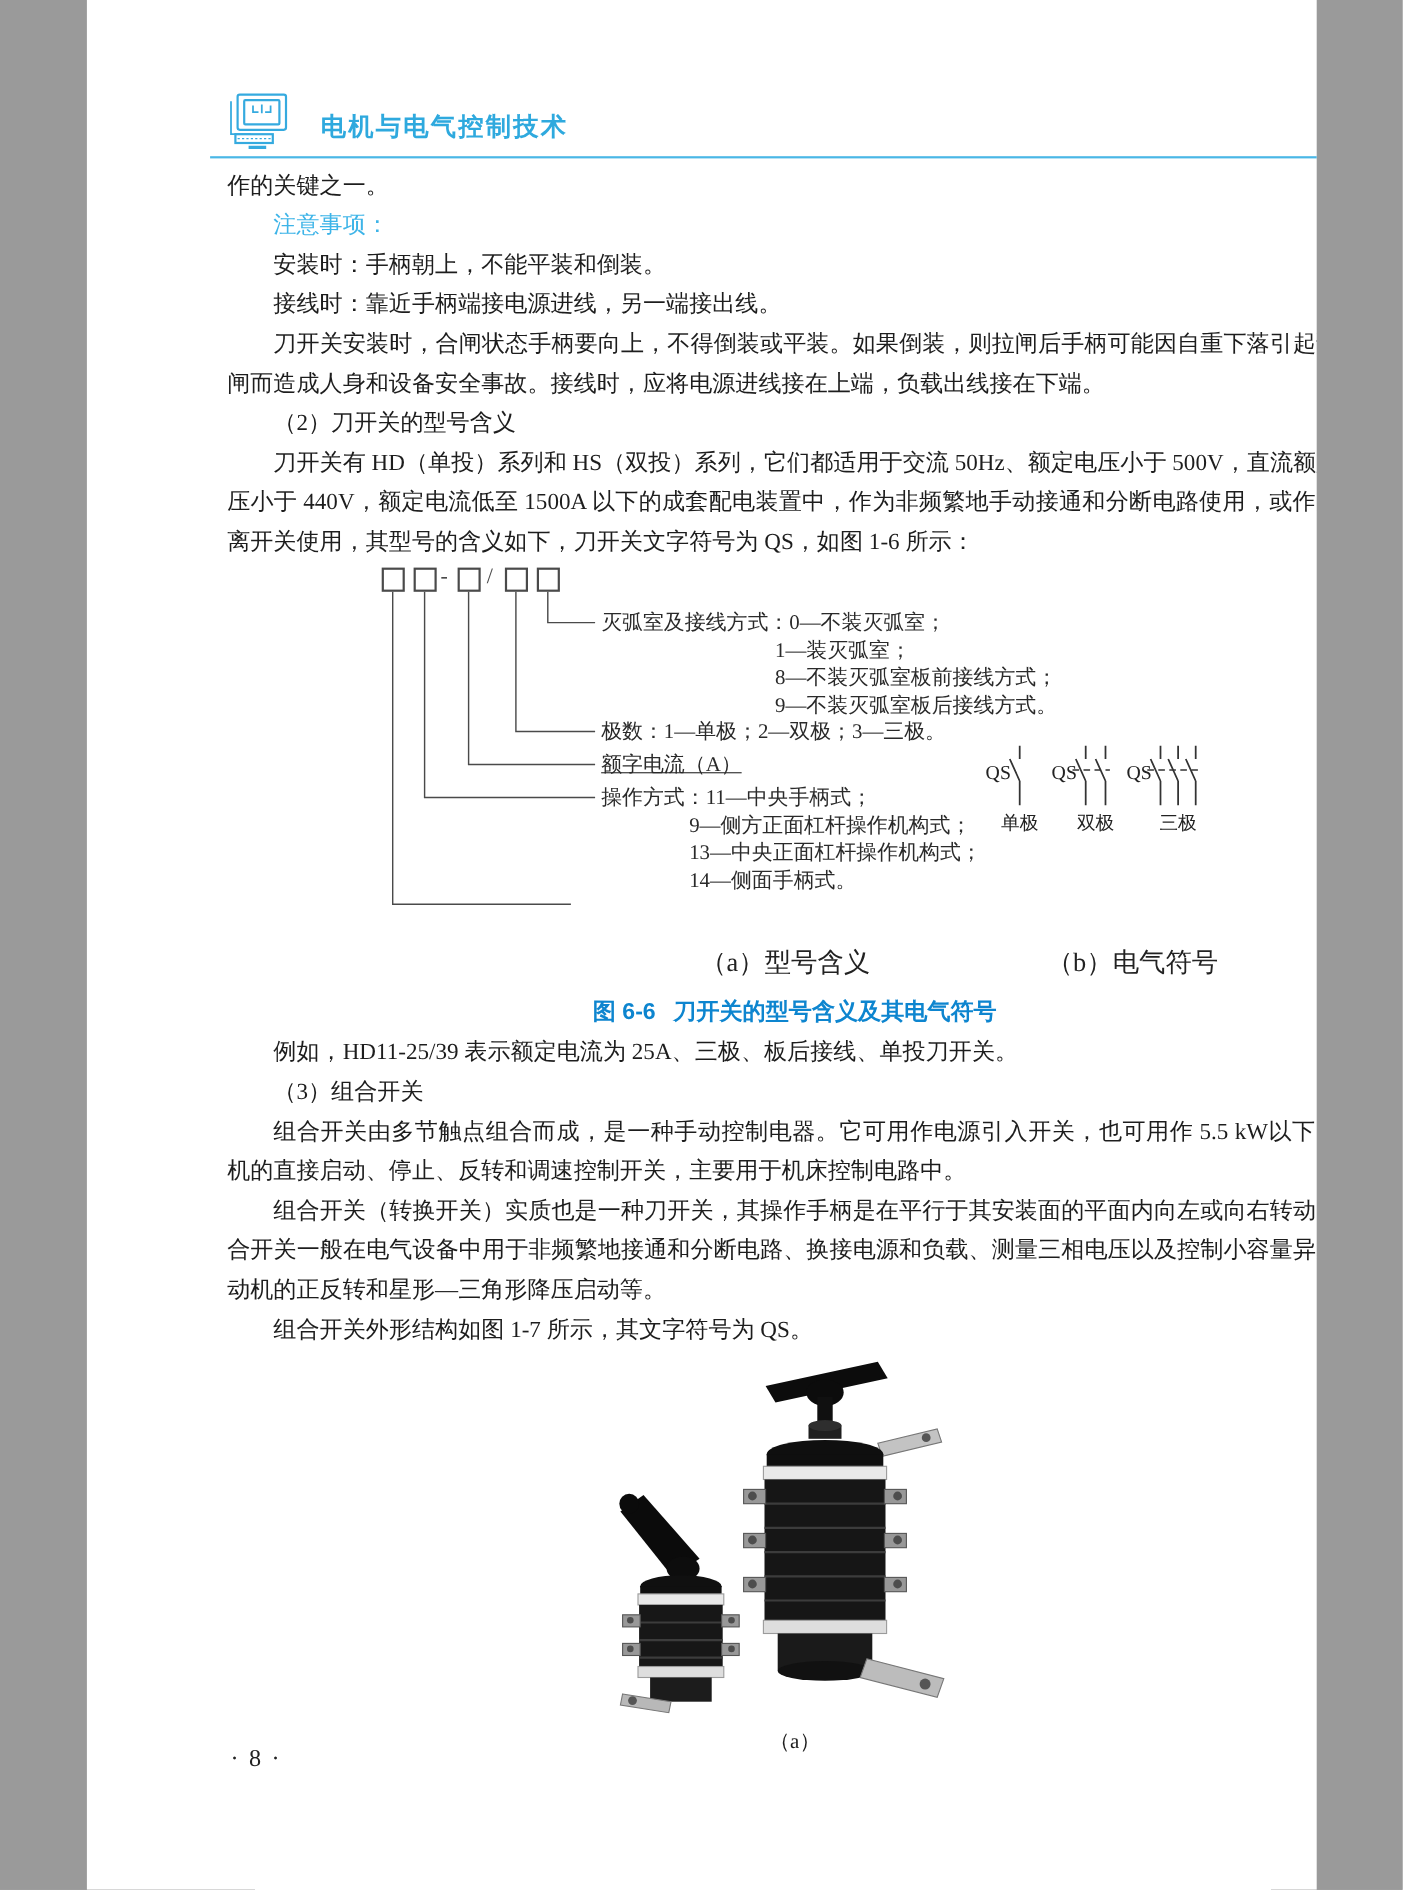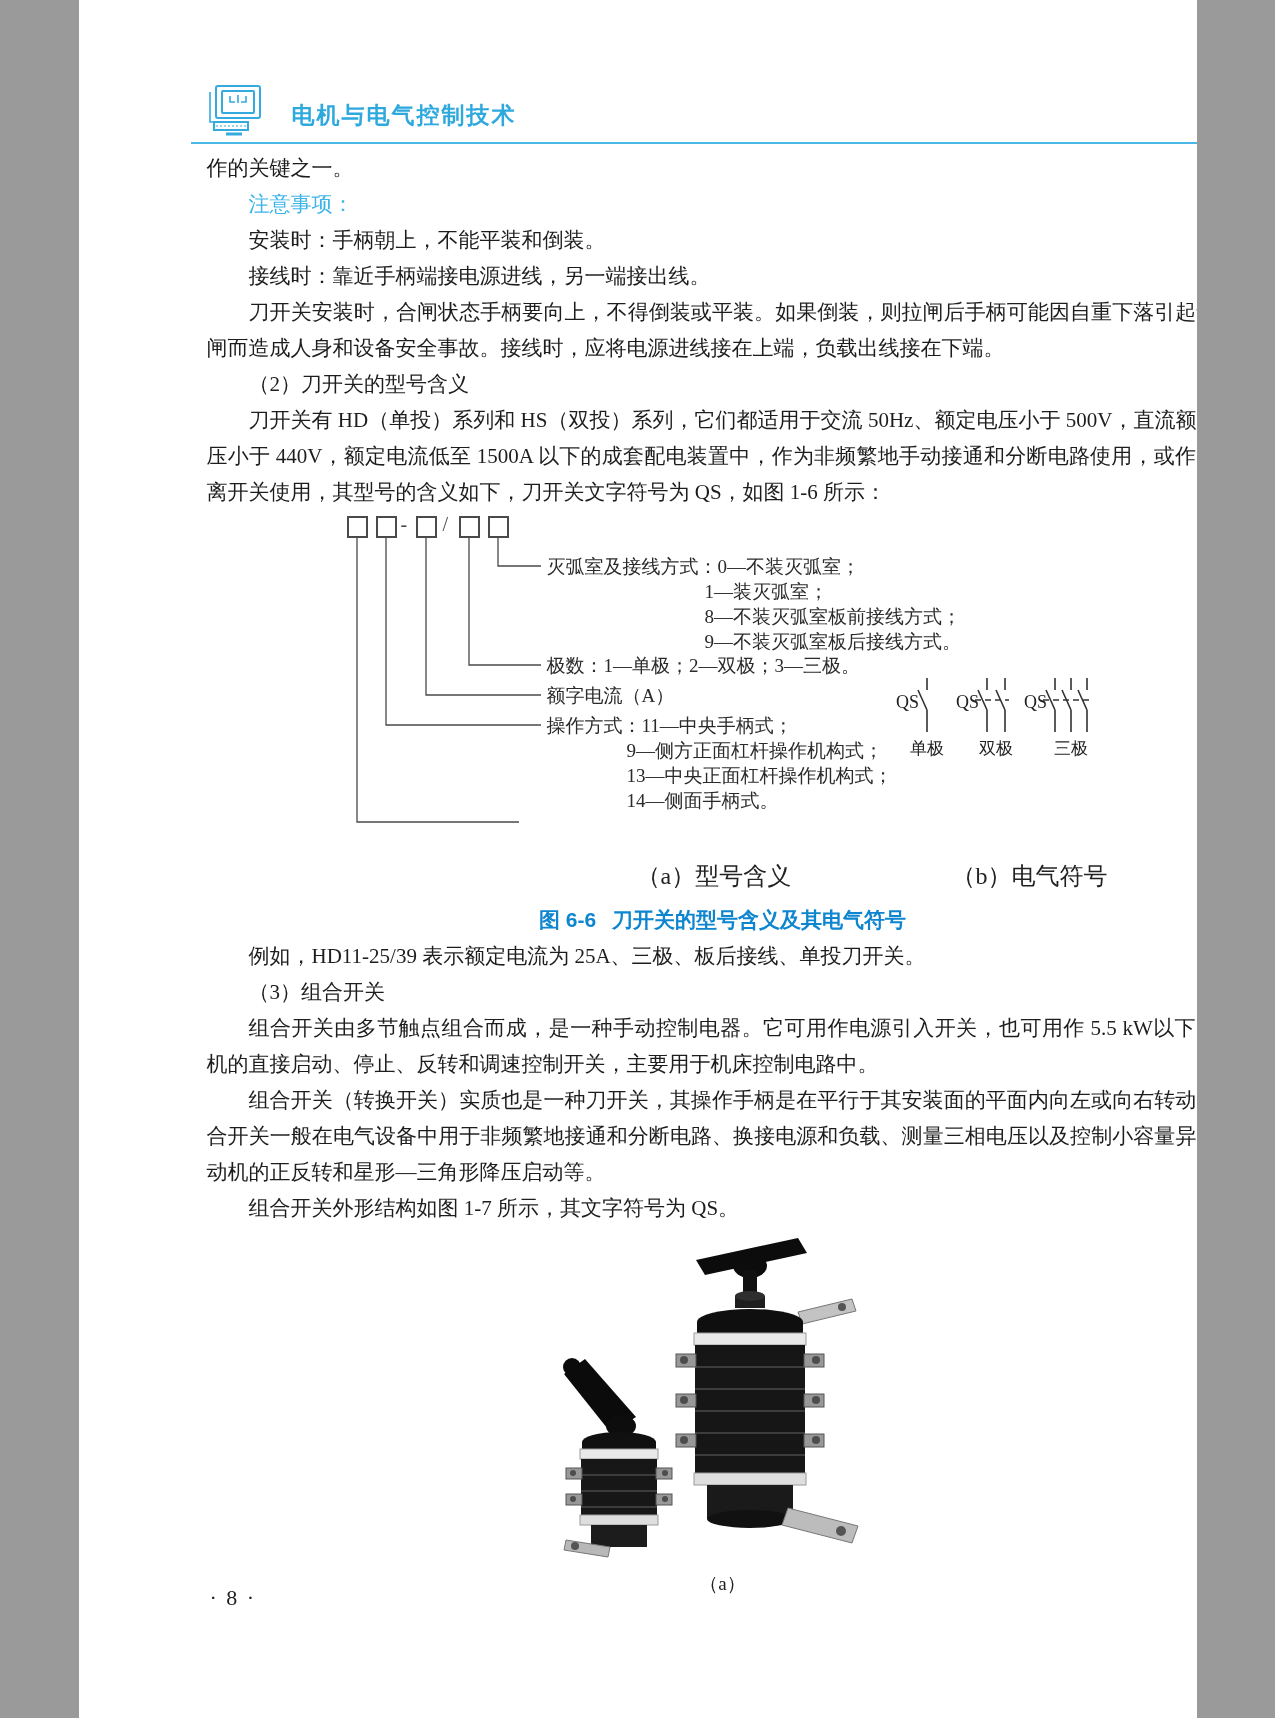--- a/index.html
+++ b/index.html
@@ -90,21 +90,21 @@
       <div class="mbox" style="left:281px;"></div>
 
       <div class="dlabel" style="left:340px;top:44px;">
         <div><span>灭弧室及接线方式：</span><span>0—不装灭弧室；</span></div>
         <div class="ind-arc">1—装灭弧室；</div>
         <div class="ind-arc">8—不装灭弧室板前接线方式；</div>
         <div class="ind-arc">9—不装灭弧室板后接线方式。</div>
       </div>
 
       <div class="dlabel" style="left:340px;top:143px;">极数：1—单极；2—双极；3—三极。</div>
-      <div class="dlabel" style="left:340px;top:173px;">额字电流（A）</div>
+      <div class="dlabel" style="left:340px;top:173px;text-decoration:underline;">额字电流（A）</div>
 
       <div class="dlabel" style="left:340px;top:203px;">
         <div><span>操作方式：</span><span>11—中央手柄式；</span></div>
         <div class="ind-op">9—侧方正面杠杆操作机构式；</div>
         <div class="ind-op">13—中央正面杠杆操作机构式；</div>
         <div class="ind-op">14—侧面手柄式。</div>
       </div>
 
 
       <svg class="qs-symbols" width="212" height="92" viewBox="0 0 212 92">

